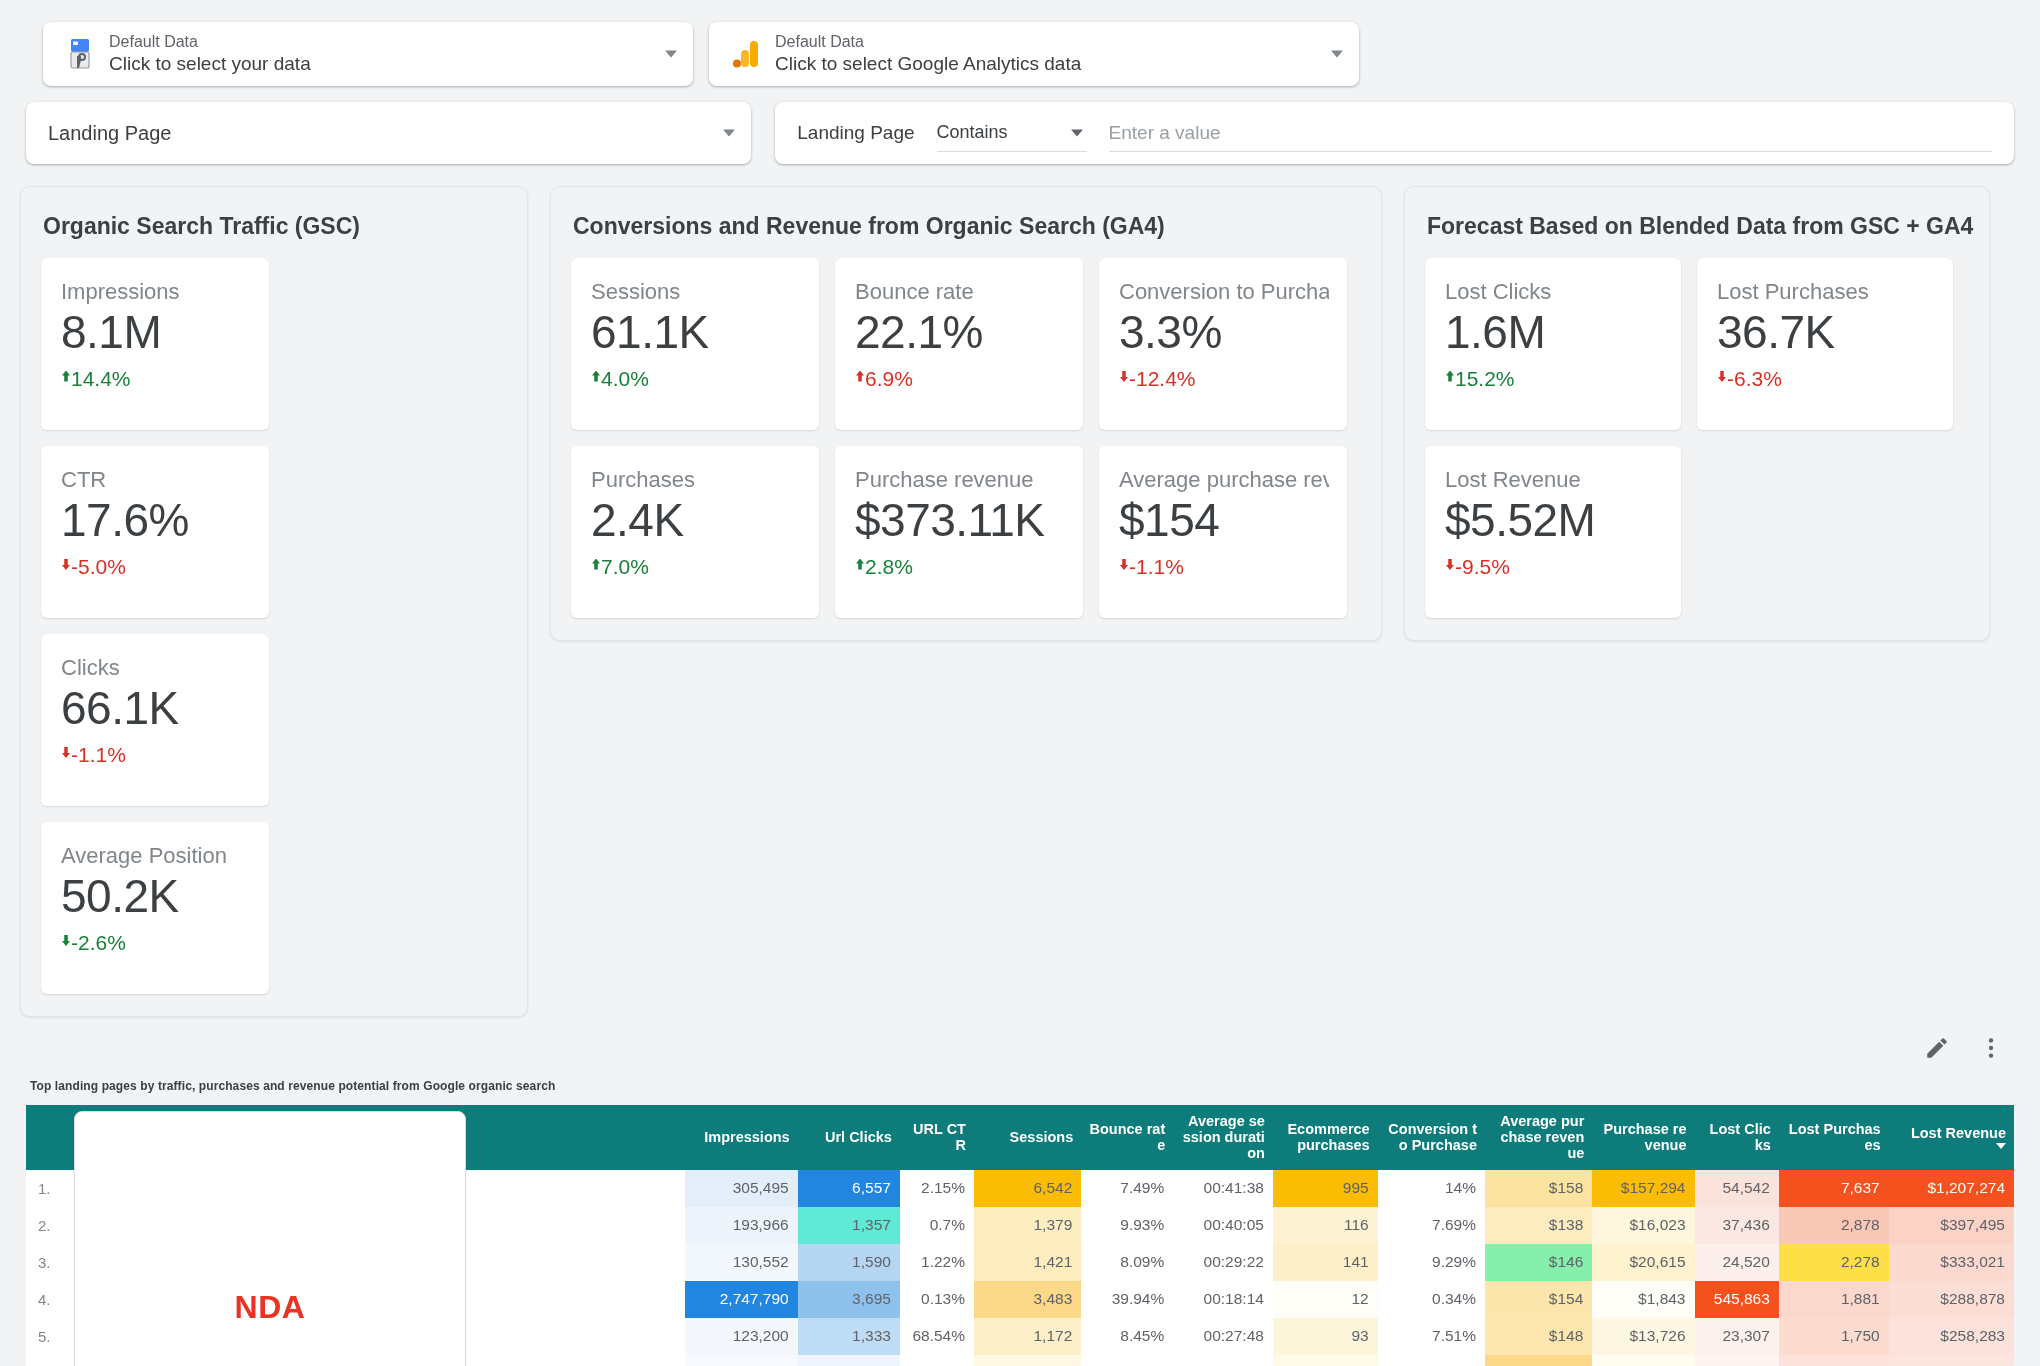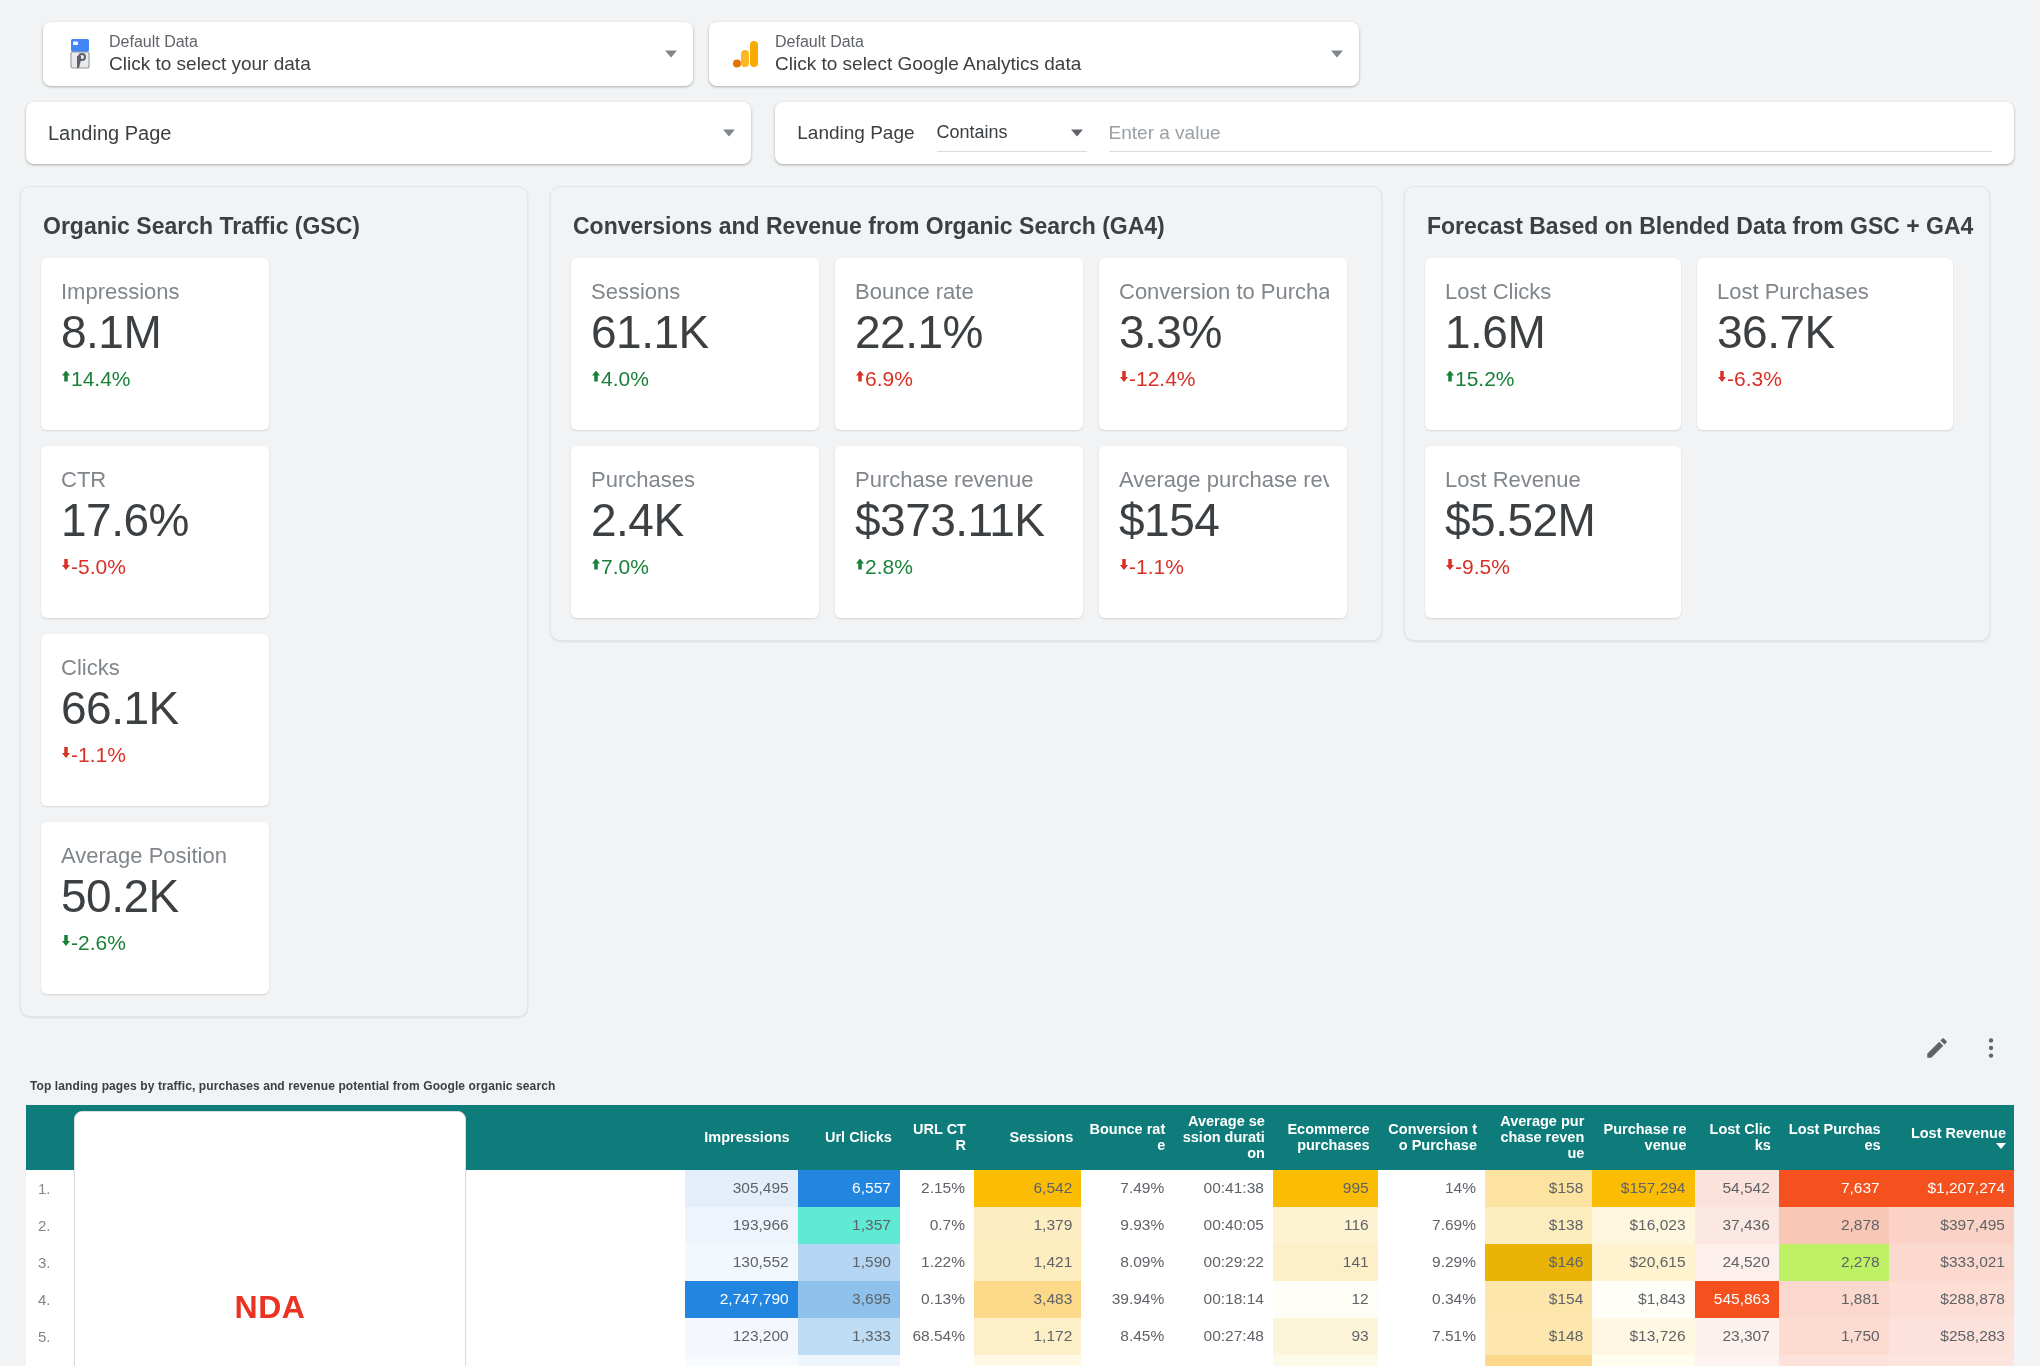--- a/index.html
+++ b/index.html
@@ -415,24 +415,24 @@
           <td class="idx">3.</td>
           <td class="lp"></td>
           <td style="background: rgb(243, 248, 253);">130,552</td>
           <td style="background: rgb(181, 214, 243);">1,590</td>
           <td>1.22%</td>
           <td style="background: rgb(253, 236, 189);">1,421</td>
           <td>8.09%</td>
           <td>00:29:22</td>
           <td style="background: rgb(253, 240, 200);">141</td>
           <td>9.29%</td>
-          <td style="background: #eab308;">$146</td>
+          <td style="background: #86efac;">$146</td>
           <td style="background: rgb(254, 242, 207);">$20,615</td>
           <td style="background: rgb(253, 240, 236);">24,520</td>
-          <td style="background: #bef264;">2,278</td>
+          <td style="background: #fde047;">2,278</td>
           <td style="background: rgb(252, 217, 207);">$333,021</td>
         </tr>
         <tr>
           <td class="idx">4.</td>
           <td class="lp"></td>
           <td style="background: rgb(34, 134, 224); color: rgb(255, 255, 255);">2,747,790</td>
           <td style="background: rgb(142, 194, 237);">3,695</td>
           <td>0.13%</td>
           <td style="background: rgb(252, 217, 137);">3,483</td>
           <td>39.94%</td>

